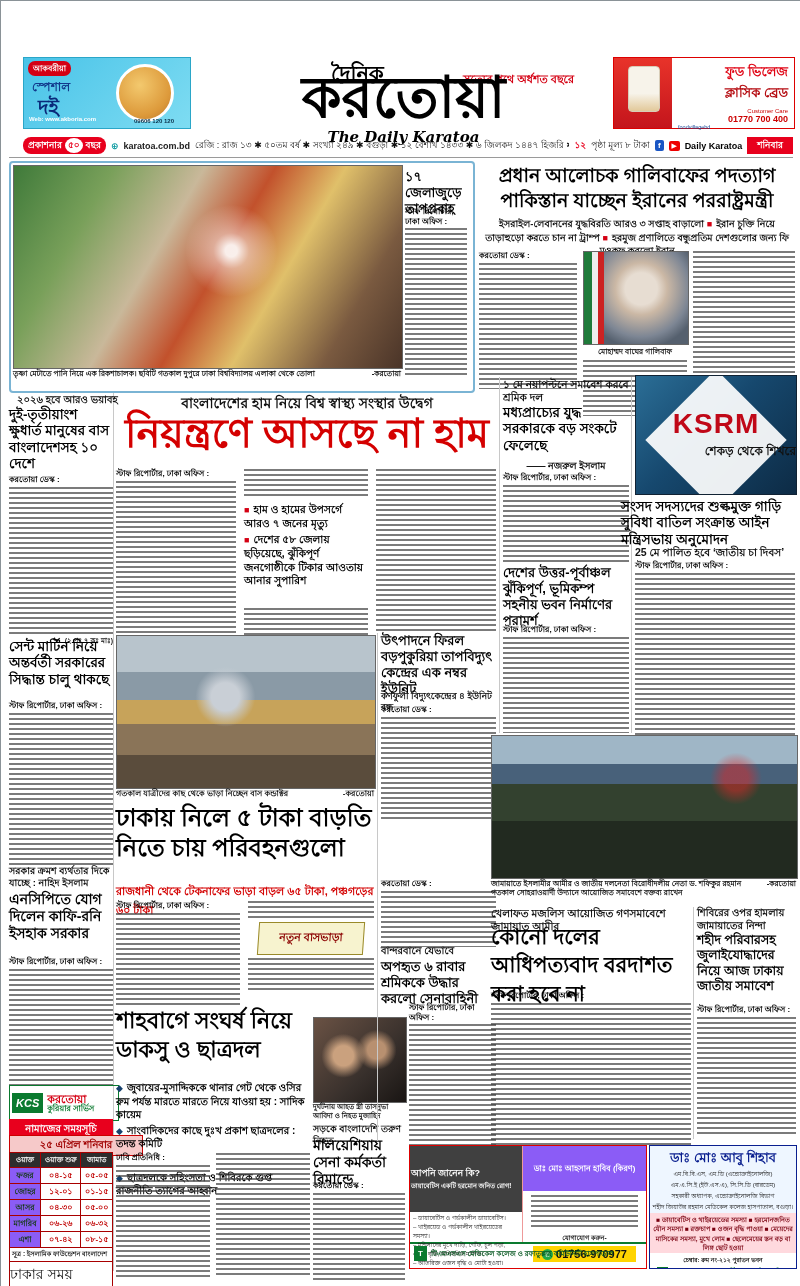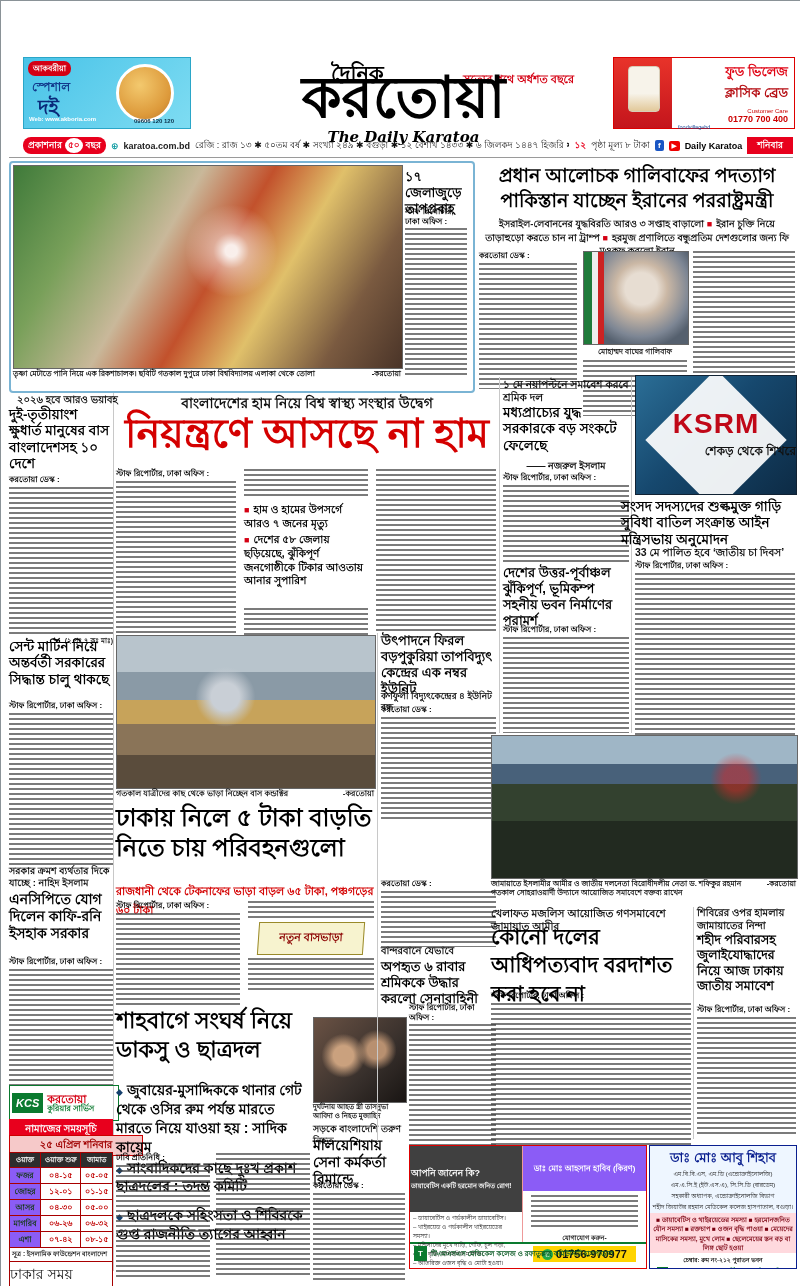--- a/index.html
+++ b/index.html
@@ -216,21 +216,21 @@
     <div class="by">স্টাফ রিপোর্টার, ঢাকা অফিস :</div>
     <div class="txt" style="height:96px"></div>
   </div>
 
   <div class="abs" style="left:634px;top:374px;width:160px;height:118px;background:linear-gradient(135deg,#2b6e96 0%,#16486e 45%,#0d2b45 100%);overflow:hidden;border:1px solid #123">
     <span class="abs" style="left:30px;top:14px;width:100px;height:100px;background:rgba(255,255,255,.92);transform:rotate(45deg)"></span>
     <span class="abs" style="left:0;top:32px;width:160px;text-align:center;font-size:28px;font-weight:900;color:#c00818;letter-spacing:1px">KSRM</span>
     <span class="abs" style="left:0;top:66px;width:160px;text-align:right;font-size:12px;font-weight:bold;color:#111">শেকড় থেকে শিখরে</span>
   </div>
   <div class="abs h" style="left:620px;top:498px;width:174px;font-size:13.5px">সংসদ সদস্যদের শুল্কমুক্ত গাড়ি সুবিধা বাতিল সংক্রান্ত আইন মন্ত্রিসভায় অনুমোদন</div>
-  <div class="abs k" style="left:634px;top:545px;width:160px;font-size:10.5px">33 মে পালিত হবে ‘জাতীয় চা দিবস’</div>
+  <div class="abs k" style="left:634px;top:545px;width:160px;font-size:10.5px">25 মে পালিত হবে ‘জাতীয় চা দিবস’</div>
   <div class="abs" style="left:634px;top:560px;width:160px">
     <div class="by">স্টাফ রিপোর্টার, ঢাকা অফিস :</div>
     <div class="txt" style="height:162px"></div>
   </div>
 
   <div class="abs photo" style="left:115px;top:634px;width:258px;height:152px;background:
        radial-gradient(circle at 42% 40%,#c9cfd6 0 14px,transparent 30px),
        linear-gradient(180deg,#b8c4cc 0 24%,#8a9aa6 24% 42%,#c7a35a 42% 58%,#8a7458 58% 78%,#5a4c3c 78% 100%)"></div>
   <div class="abs" style="left:115px;top:788px;width:258px;display:flex;justify-content:space-between">
     <span class="cap">গতকাল যাত্রীদের কাছ থেকে ভাড়া নিচ্ছেন বাস কন্ডাক্টর</span>
@@ -242,24 +242,24 @@
     <div class="by">স্টাফ রিপোর্টার, ঢাকা অফিস :</div>
     <div class="txt" style="height:92px"></div>
   </div>
   <div class="abs" style="left:247px;top:900px;width:126px">
     <div class="txt" style="height:18px"></div>
     <div style="margin:3px 10px;border:1px solid #9a8a2a;background:#f7f3cf;color:#8b0000;font-weight:900;font-size:11px;text-align:center;padding:6px 2px;transform:skewX(-4deg)">নতুন বাসভাড়া</div>
     <div class="txt" style="height:34px"></div>
   </div>
 
   <div class="abs h" style="left:115px;top:1006px;width:194px;font-size:22px;line-height:1.3">শাহবাগে সংঘর্ষ নিয়ে ডাকসু ও ছাত্রদল</div>
-  <div class="abs" style="left:115px;top:1080px;width:194px;font-size:14px;font-weight:bold;line-height:1.35">
+  <div class="abs" style="left:115px;top:1080px;width:194px;font-size:10px;font-weight:bold;line-height:1.35">
     <div class="dia"><span>জুবায়ের-মুসাদ্দিককে থানার গেট থেকে ওসির রুম পর্যন্ত মারতে মারতে নিয়ে যাওয়া হয় : সাদিক কায়েম</span></div>
     <div class="dia" style="margin-top:2px"><span>সাংবাদিকদের কাছে দুঃখ প্রকাশ ছাত্রদলের : তদন্ত কমিটি</span></div>
-    <div class="dia" style="margin-top:10px"><span>ছাত্রদলকে সহিংসতা ও শিবিরকে গুপ্ত রাজনীতি ত্যাগের আহ্বান</span></div>
+    <div class="dia" style="margin-top:20px"><span>ছাত্রদলকে সহিংসতা ও শিবিরকে গুপ্ত রাজনীতি ত্যাগের আহ্বান</span></div>
   </div>
   <div class="abs" style="left:115px;top:1152px;width:94px">
     <div class="by">ঢাবি প্রতিনিধি :</div>
     <div class="txt" style="height:112px"></div>
   </div>
   <div class="abs" style="left:215px;top:1152px;width:94px">
     <div class="txt" style="height:122px"></div>
   </div>
 
   <div class="abs photo" style="left:312px;top:1016px;width:92px;height:84px;background:

